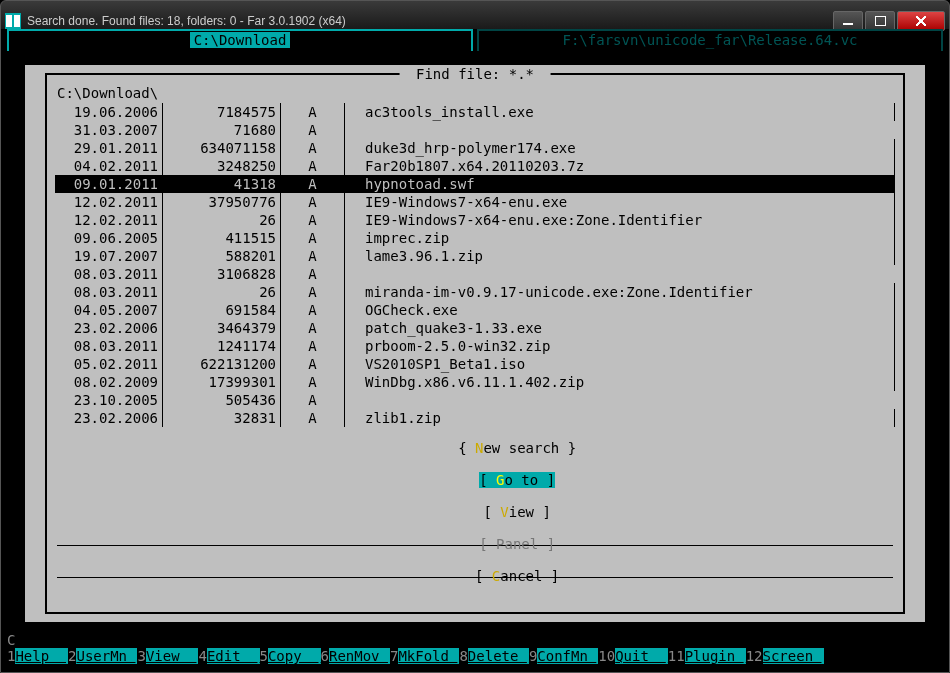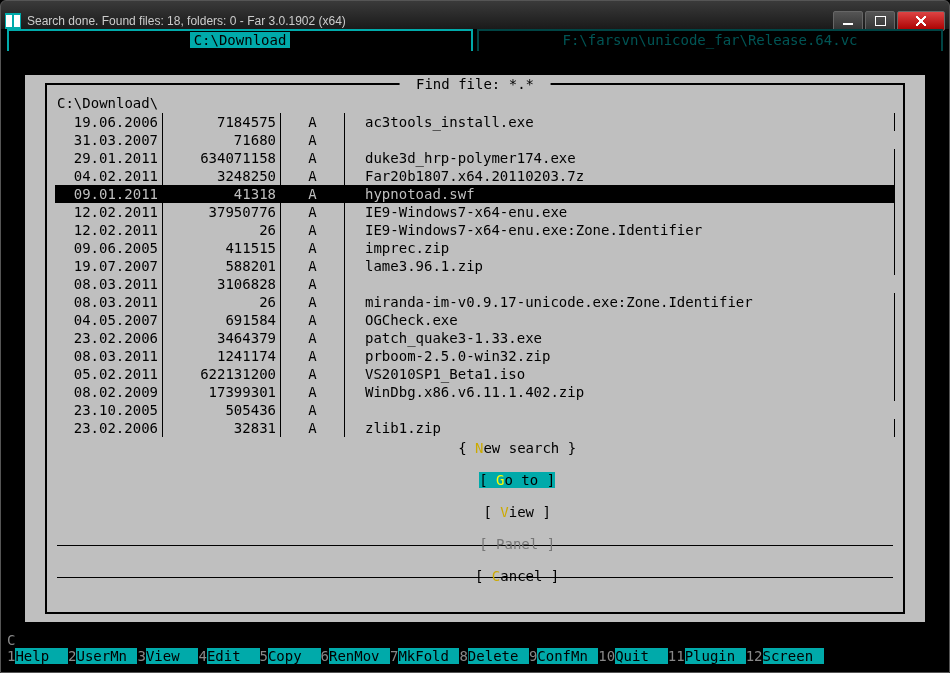--- a/index.html
+++ b/index.html
@@ -88,21 +88,20 @@
   }
   .panel-tab.left { margin-right: 4px; }
   .panel-tab.left span { background: #0aa; color: #000; padding: 0 4px; }
   .panel-tab.right { color: #044; border-color: #044; }
   .panel-tab.right span { color: #055; }
   .dialog {
     position: absolute;
     top: 36px; left: 18px; right: 18px; bottom: 44px;
     background: #bfbfbf;
     color: #000;
-    margin-top: 10px;
   }
   .dialog-border {
     position: absolute;
     top: 8px; left: 20px; right: 20px; bottom: 8px;
     border: 2px double #000;
   }
   .dialog-title {
     position: absolute;
     top: -9px; left: 50%; transform: translateX(-50%);
     background: #bfbfbf;
@@ -155,21 +154,21 @@
   
   .keybar {
     position: absolute;
     bottom: 0; left: 0; right: 0;
     height: 18px;
     color: #000;
     display: flex;
     white-space: pre;
     overflow: hidden;
   }
-  .key { display: inline; }
+  .key { display: inline; text-decoration: underline; }
   .key .num { color: #888; background: #000; }
   .key .lbl { background: #0aa; color: #000; padding-right: 2px;}
   .cmdline-hint {
     position: absolute;
     bottom: 18px; left: 0;
     color: #888;
   }
 </style>
 </head>
 <body>

